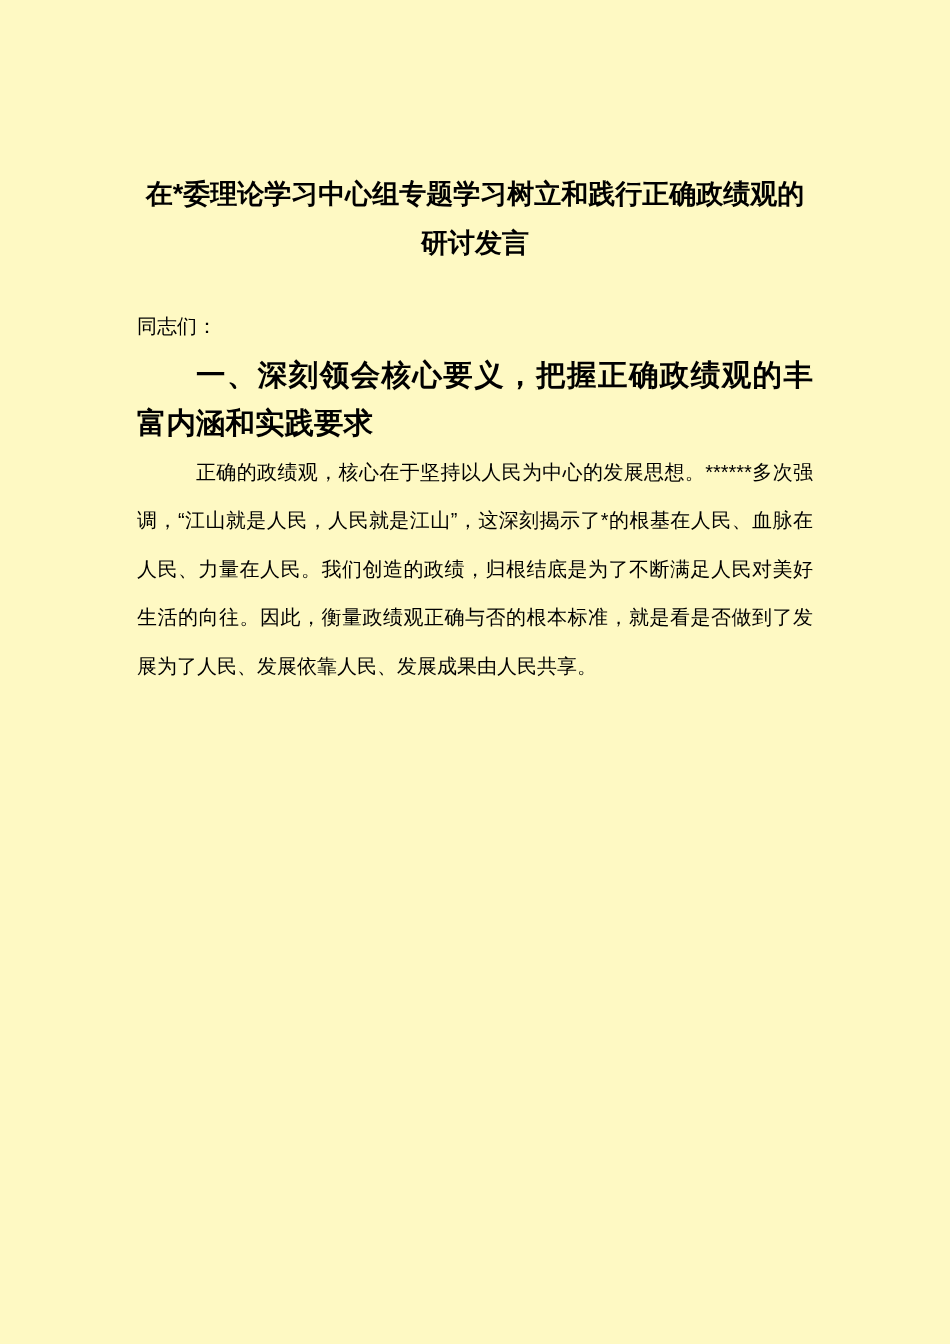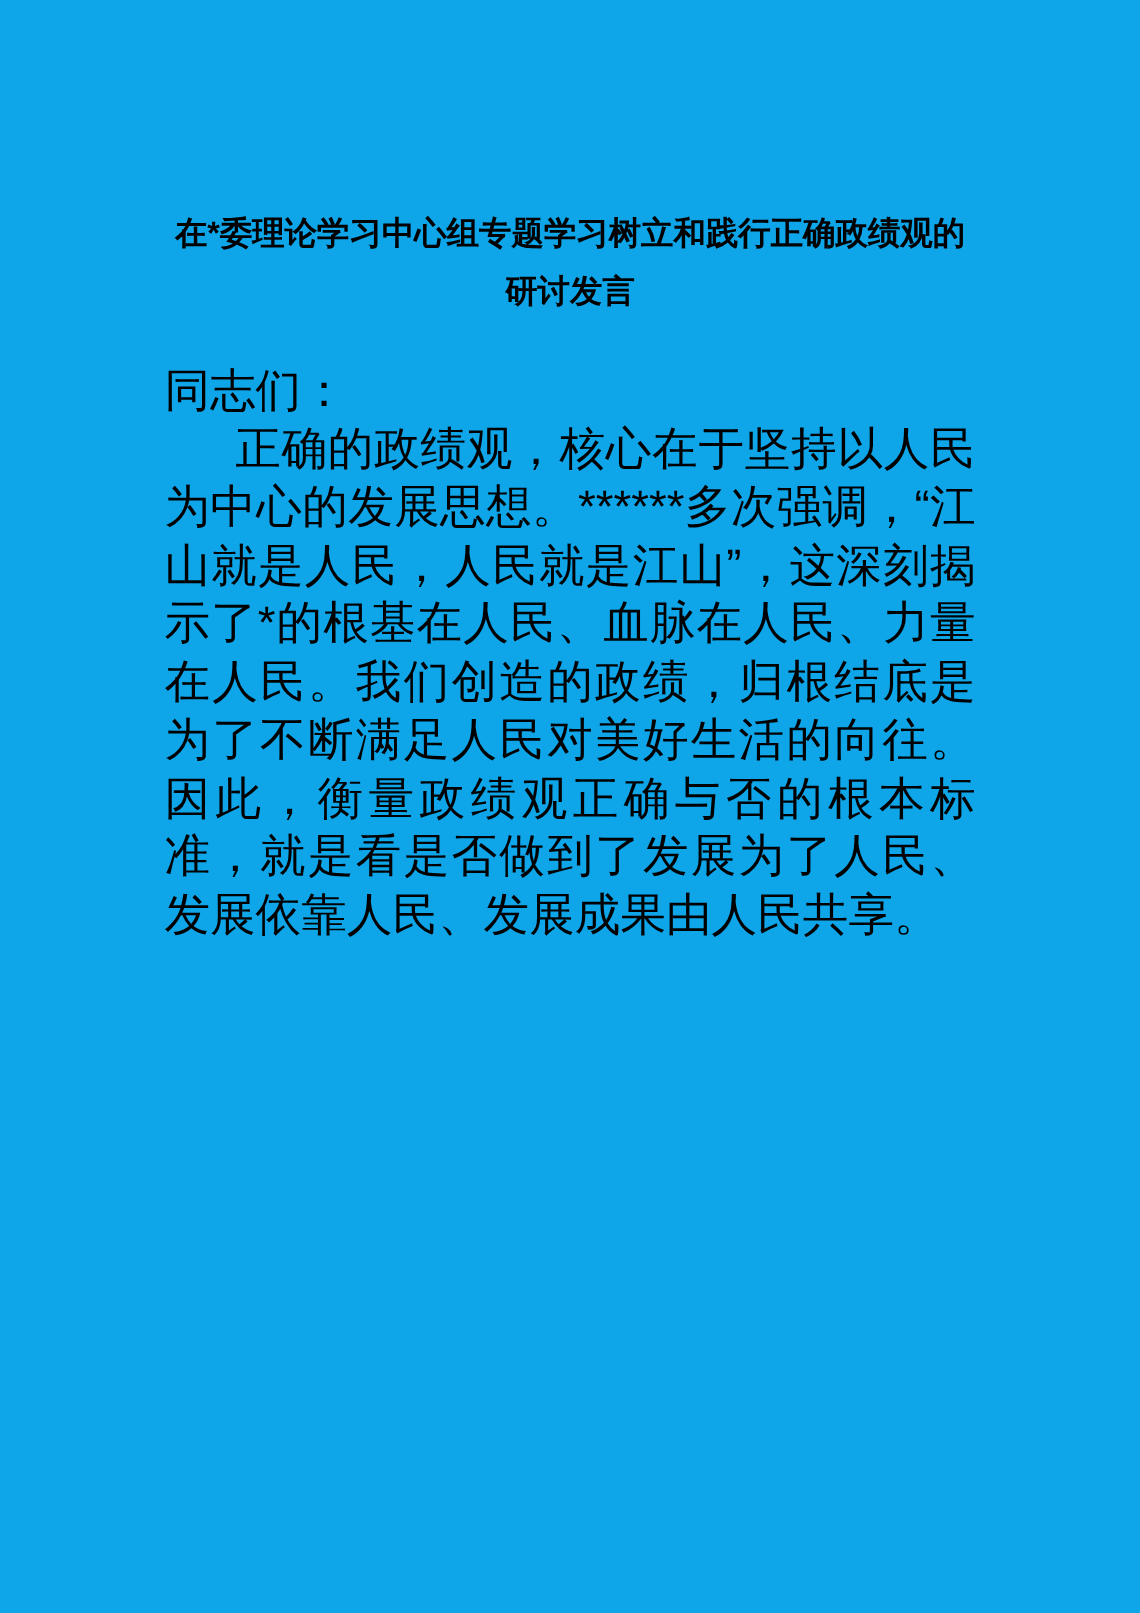--- a/index.html
+++ b/index.html
@@ -6,21 +6,21 @@
   html, body {
     margin: 0;
     padding: 0;
     background: #ffffff;
   }
 
   .page {
     position: relative;
     width: 950px;
     height: 1344px;
-    background: #0ea5e9;
+    background: #fef9c3;
     margin: 0 auto;
     overflow: hidden;
     box-sizing: border-box;
   }
 
   .content {
     position: absolute;
     left: 137px;
     top: 170px;
     width: 676px;
@@ -36,21 +36,21 @@
     text-align: center;
     letter-spacing: 0px;
     margin: 0 0 14px 0;
     word-break: break-all;
   }
 
   
   .para {
     font-family: "Liberation Sans", "DejaVu Sans", sans-serif;
     font-weight: normal;
-    font-size: 38px;
+    font-size: 20px;
     line-height: 48.5px;
     color: #000000;
     text-align: justify;
     text-justify: inter-ideograph;
     margin: 0;
     word-break: break-all;
     letter-spacing: 0px;
   }
 
   .para.indent {
@@ -83,17 +83,18 @@
 <div class="page">
   <div class="content">
 
     <h1 class="doc-title">在*委理论学习中心组专题学习树立和践行正确政绩观的研讨发言</h1>
 
     <div class="spacer-after-title"></div>
 
     <p class="para noindent">同志们：</p>
 
 
+    <p class="heading">一、深刻领会核心要义，把握正确政绩观的丰富内涵和实践要求</p>
 
     <p class="para indent">正确的政绩观，核心在于坚持以人民为中心的发展思想。******多次强调，“江山就是人民，人民就是江山”，这深刻揭示了*的根基在人民、血脉在人民、力量在人民。我们创造的政绩，归根结底是为了不断满足人民对美好生活的向往。因此，衡量政绩观正确与否的根本标准，就是看是否做到了发展为了人民、发展依靠人民、发展成果由人民共享。</p>
 
   </div>
 </div>
 
 </body></html>

